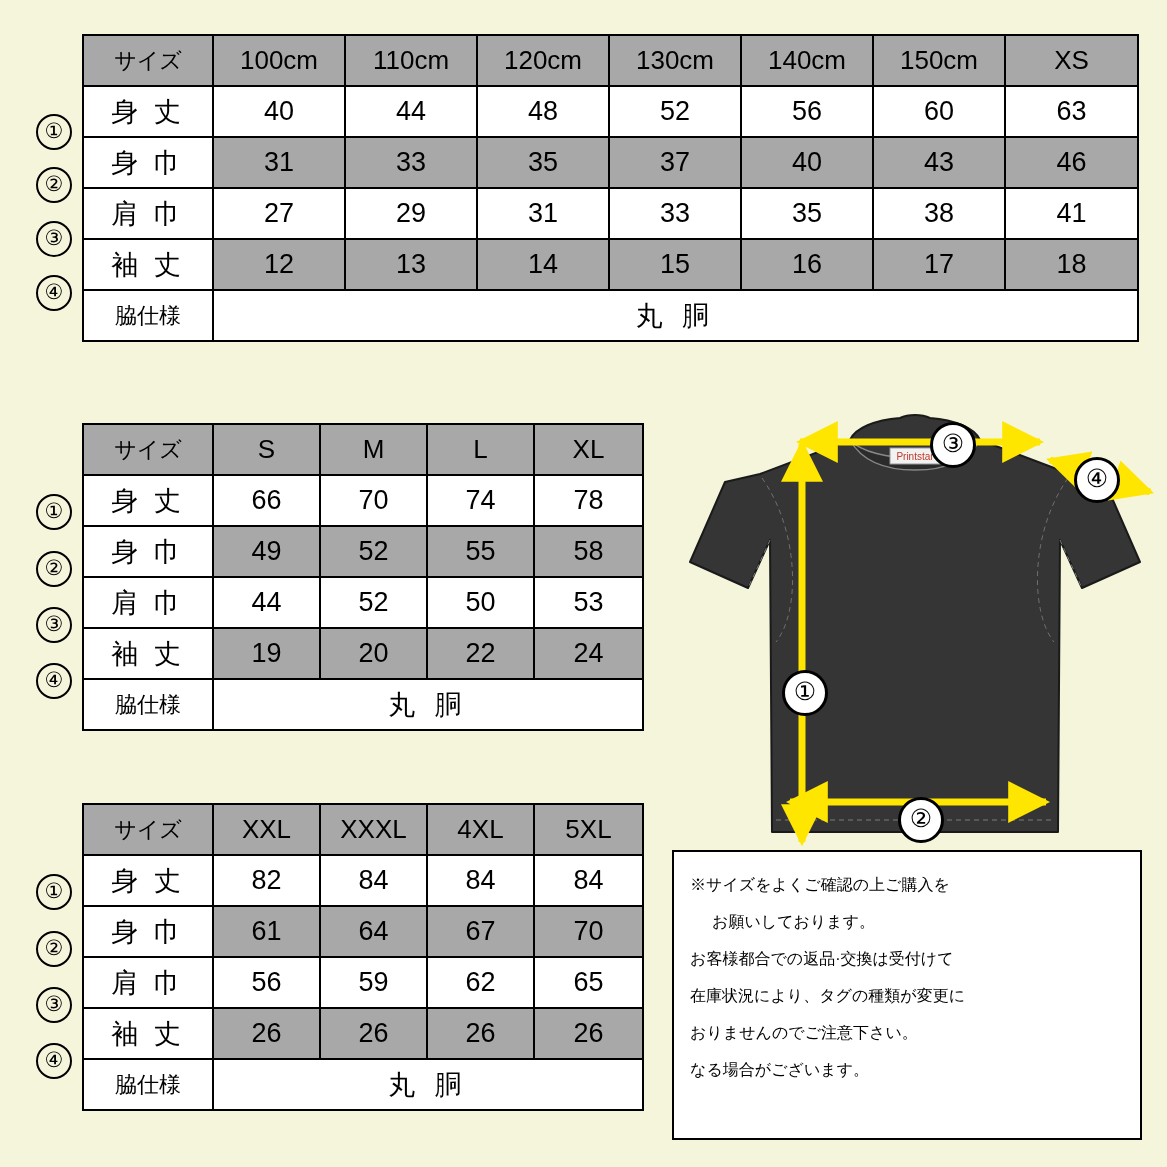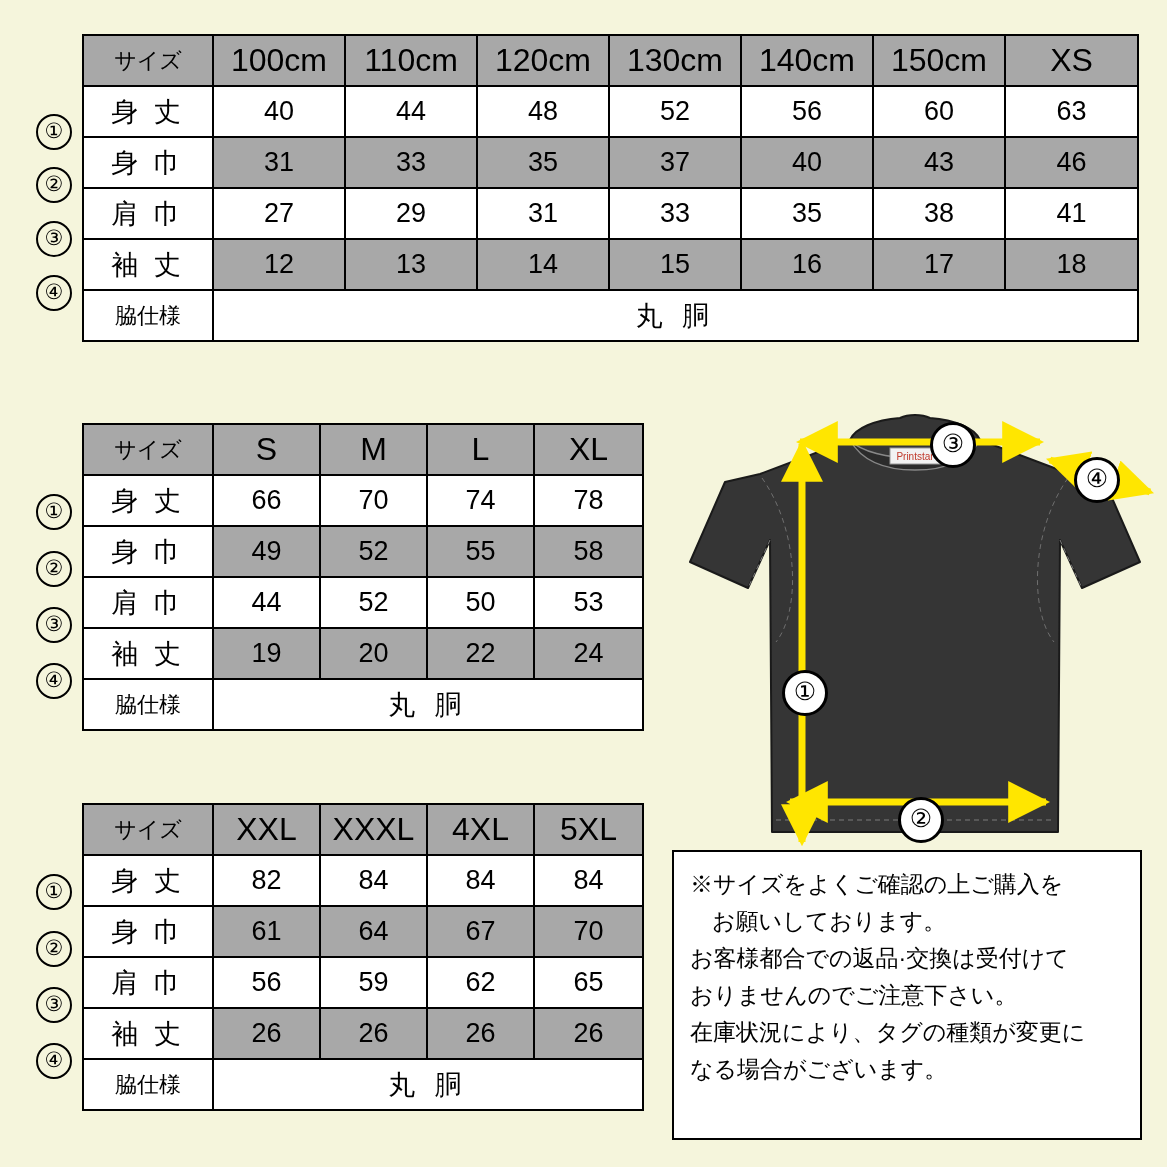--- a/index.html
+++ b/index.html
@@ -33,21 +33,21 @@
     text-align: center;
     vertical-align: middle;
     font-size: 27px;
     color: #000;
     background: #ffffff;
     height: 49px;
     padding: 0;
   }
   .size-table td.hdr {
     background: #a8a8a8;
-    font-size: 32px;
+    font-size: 26px;
   }
   .size-table td.rowlabel {
     background: #ffffff;
     font-size: 27px;
     letter-spacing: 4px;
   }
   .size-table td.shaded {
     background: #a8a8a8;
   }
   .size-table td.wide {
@@ -105,21 +105,21 @@
     top: 850px;
     width: 470px;
     height: 290px;
     border: 2px solid #000;
     background: #ffffff;
     box-sizing: border-box;
     padding: 14px 16px 10px 16px;
   }
   .notice p {
     margin: 0;
-    font-size: 23px;
+    font-size: 16px;
     line-height: 37px;
     color: #000;
     letter-spacing: 0px;
     white-space: nowrap;
   }
   .notice p.indent { padding-left: 22px; }
 </style>
 </head>
 <body style="background: rgb(245, 245, 220);">
 
@@ -358,18 +358,18 @@
     <div class="diag-circle" style="left:280px; top:10px;">③</div>
     <div class="diag-circle" style="left:424px; top:45px;">④</div>
     <div class="diag-circle" style="left:132px; top:258px;">①</div>
     <div class="diag-circle" style="left:248px; top:385px;">②</div>
   </div>
 
   <div class="notice">
     <p>※サイズをよくご確認の上ご購入を</p>
     <p class="indent">お願いしております。</p>
     <p>お客様都合での返品·交換は受付けて</p>
+    <p>在庫状況により、タグの種類が変更に</p>
     <p>おりませんのでご注意下さい。</p>
-    <p>在庫状況により、タグの種類が変更に</p>
     <p>なる場合がございます。</p>
   </div>
 
 </div>
 
 </body></html>

